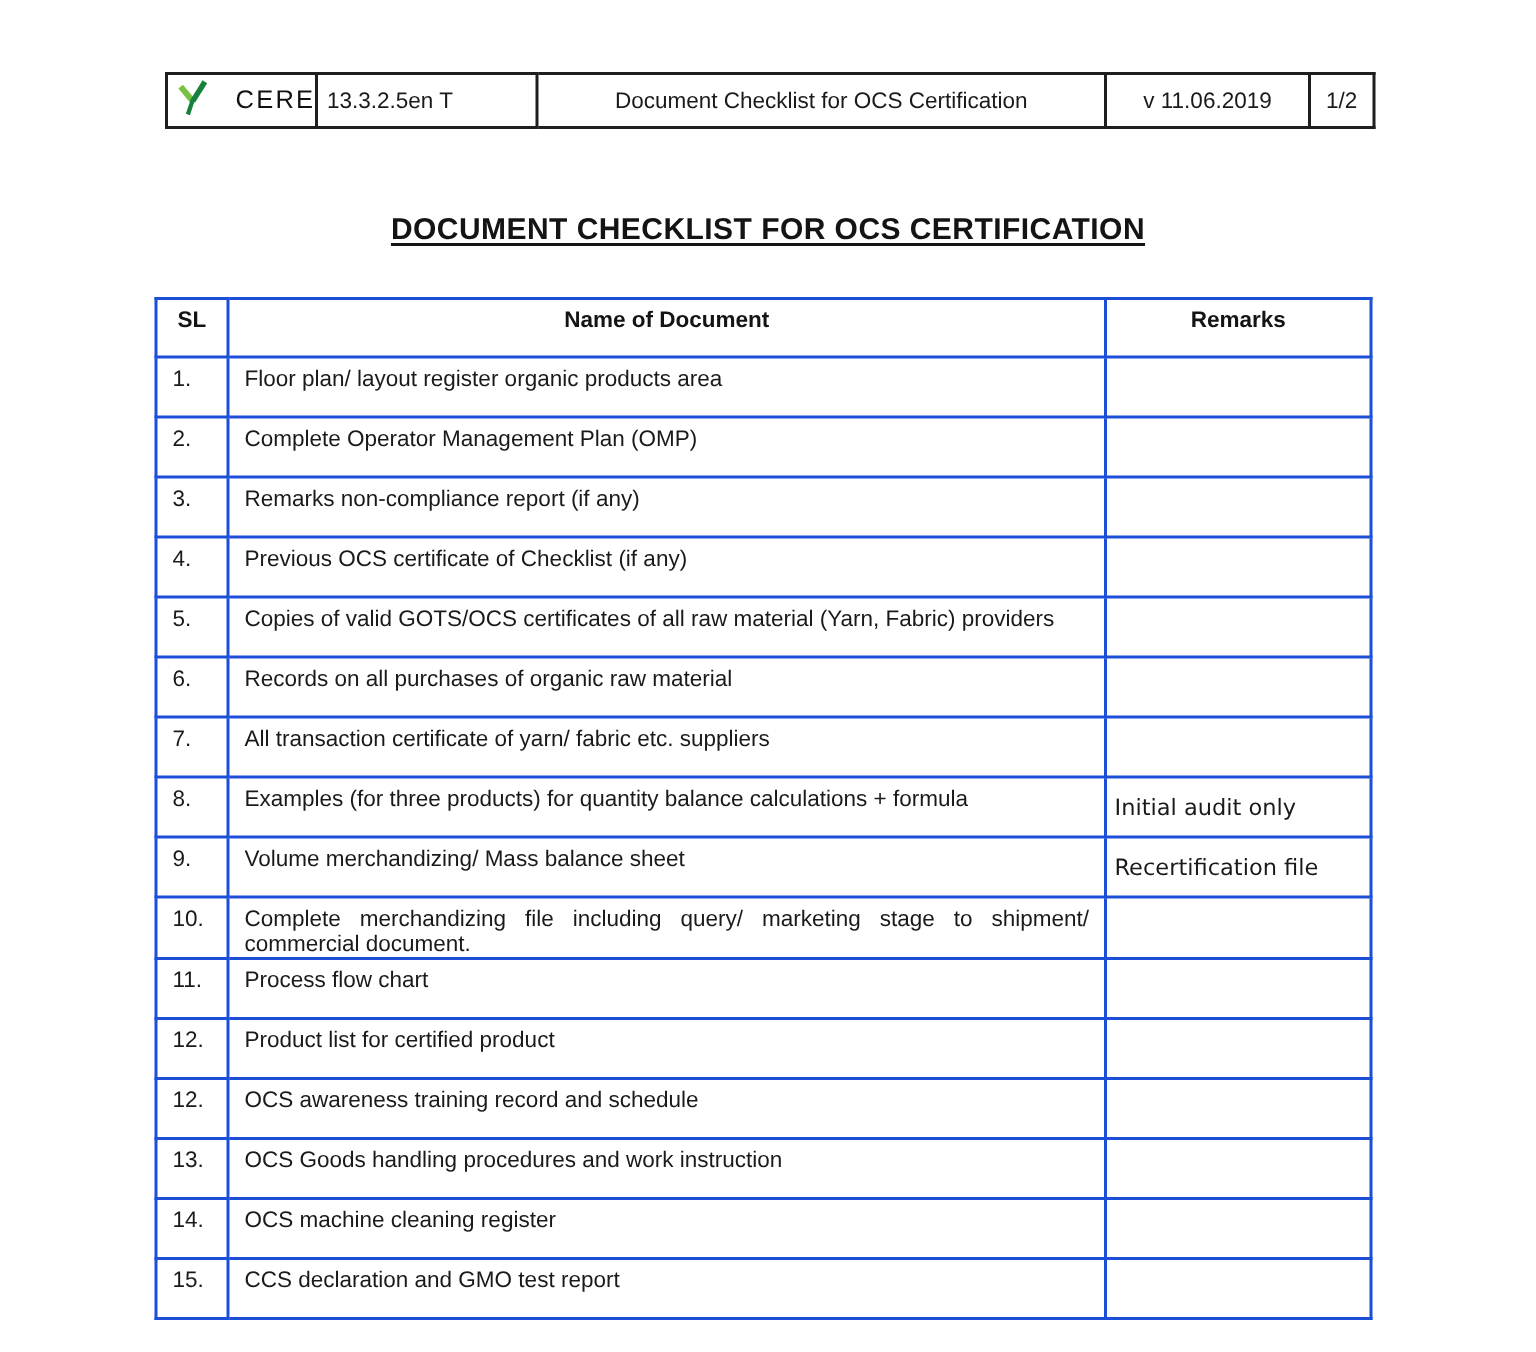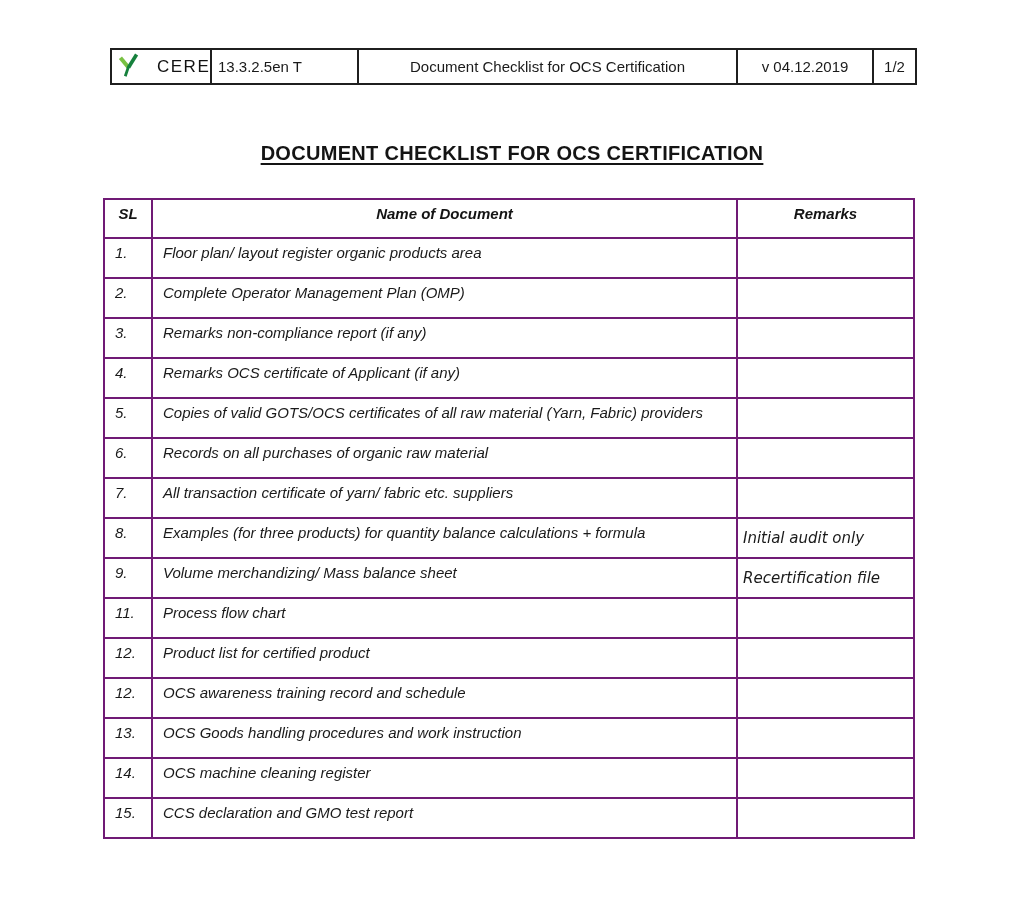--- a/index.html
+++ b/index.html
@@ -40,21 +40,21 @@
     letter-spacing:0.3px;
     color:#141414;
   }
 
   
   .main-table {
     position:absolute; left:103px; top:198px;
     width:810px; border-collapse:collapse; table-layout:fixed;
     font-size:15px;
   }
-  .main-table th, .main-table td { border:2px solid #701a75;font-style:italic; }
+  .main-table th, .main-table td { border:2px solid #1d4ed8; }
   .main-table th {
     height:31px; font-size:15px; font-weight:bold;
     text-align:center; vertical-align:top; padding-top:5px;
     color:#141414;
   }
   .main-table td { height:33px; vertical-align:top; }
   td.sl   { padding:5px 2px 0 10px; }
   td.name { padding:5px 10px 0 10px; line-height:17px; }
   td.name.justify { text-align:justify; }
   td.remarks {
@@ -85,21 +85,21 @@
               <path d="M3 6 L13 18" stroke="#79c143" stroke-width="5" fill="none"></path>
               <path d="M23 2 L13 18" stroke="#16813d" stroke-width="4.5" fill="none"></path>
               <path d="M13 17 L9 29" stroke="#16813d" stroke-width="3.5" fill="none"></path>
             </svg>
           </span>
           <span class="brand">CERES</span>
         </div>
       </td>
       <td>13.3.2.5en T</td>
       <td class="center">Document Checklist for OCS Certification</td>
-      <td class="center">v 04.12.2019</td>
+      <td class="center">v 11.06.2019</td>
       <td class="center">1/2</td>
     </tr>
   </tbody>
     </table>
 
   <h1 class="title">DOCUMENT CHECKLIST FOR OCS CERTIFICATION</h1>
 
   <table class="main-table">
     <colgroup>
       <col style="width:48px">
@@ -122,21 +122,21 @@
       <td class="name">Complete Operator Management Plan (OMP)</td>
       <td class="remarks"></td>
     </tr>
     <tr>
       <td class="sl">3.</td>
       <td class="name">Remarks non-compliance report (if any)</td>
       <td class="remarks"></td>
     </tr>
     <tr>
       <td class="sl">4.</td>
-      <td class="name">Remarks OCS certificate of Applicant (if any)</td>
+      <td class="name">Previous OCS certificate of Checklist (if any)</td>
       <td class="remarks"></td>
     </tr>
     <tr>
       <td class="sl">5.</td>
       <td class="name">Copies of valid GOTS/OCS certificates of all raw material (Yarn, Fabric) providers</td>
       <td class="remarks"></td>
     </tr>
     <tr>
       <td class="sl">6.</td>
       <td class="name">Records on all purchases of organic raw material</td>
@@ -151,20 +151,25 @@
       <td class="sl">8.</td>
       <td class="name">Examples (for three products) for quantity balance calculations + formula</td>
       <td class="remarks">Initial audit only</td>
     </tr>
     <tr>
       <td class="sl">9.</td>
       <td class="name">Volume merchandizing/ Mass balance sheet</td>
       <td class="remarks">Recertification file</td>
     </tr>
     <tr>
+      <td class="sl">10.</td>
+      <td class="name justify">Complete merchandizing file including query/ marketing stage to shipment/ commercial document.</td>
+      <td class="remarks"></td>
+    </tr>
+    <tr>
       <td class="sl">11.</td>
       <td class="name">Process flow chart</td>
       <td class="remarks"></td>
     </tr>
     <tr>
       <td class="sl">12.</td>
       <td class="name">Product list for certified product</td>
       <td class="remarks"></td>
     </tr>
     <tr>

